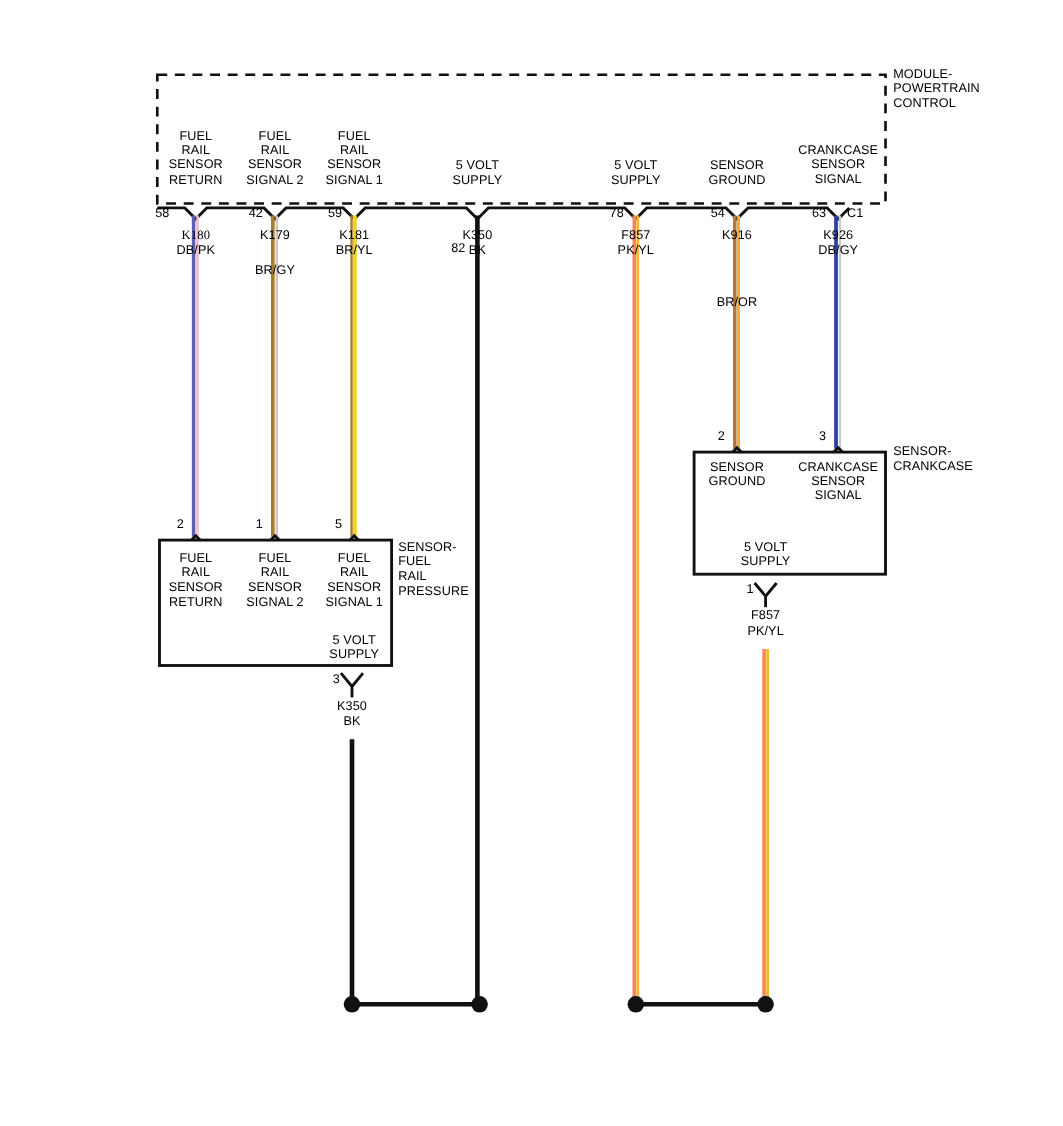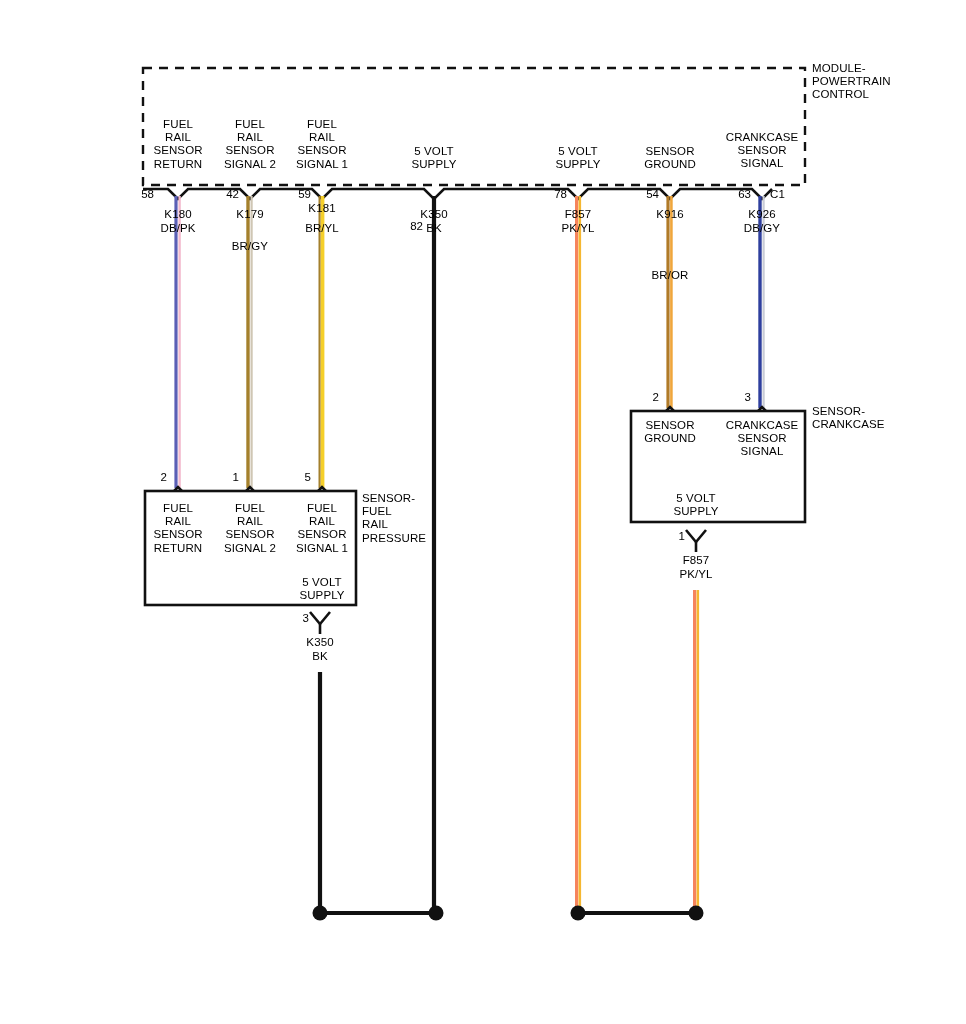--- a/index.html
+++ b/index.html
@@ -173,27 +173,27 @@
   <div class="pinnum" style="left:154px; top:188px;">58</div>
   <div class="pinnum" style="left:239px; top:188px;">42</div>
   <div class="pinnum" style="left:311px; top:188px;">59</div>
   <div class="pinnum" style="left:423px; top:188px;margin-top:32px;">82</div>
   <div class="pinnum" style="left:567px; top:188px;">78</div>
   <div class="pinnum" style="left:659px; top:188px;">54</div>
   <div class="pinnum" style="left:751px; top:188px;">63</div>
 
   <div class="lbl left" style="left:770px; top:188px;">C1</div>
 
-  <div class="lbl ctr" style="left:178px; top:208px;">K180</div>
+  <div class="lbl ctr" style="left:178px; top:208px;font-family:Liberation Serif, serif;">K180</div>
   <div class="lbl ctr" style="left:178px; top:222px;">DB/PK</div>
 
   <div class="lbl ctr" style="left:250px; top:208px;">K179</div>
   <div class="lbl ctr" style="left:250px; top:222px;margin-top:18px;">BR/GY</div>
 
-  <div class="lbl ctr" style="left:322px; top:202px;">K181</div>
+  <div class="lbl ctr" style="left:322px; top:208px;">K181</div>
   <div class="lbl ctr" style="left:322px; top:222px;">BR/YL</div>
 
   <div class="lbl ctr" style="left:434px; top:208px;">K350</div>
   <div class="lbl ctr" style="left:434px; top:222px;">BK</div>
 
   <div class="lbl ctr" style="left:578px; top:208px;">F857</div>
   <div class="lbl ctr" style="left:578px; top:222px;">PK/YL</div>
 
   <div class="lbl ctr" style="left:670px; top:208px;">K916</div>
   <div class="lbl ctr" style="left:670px; top:222px;margin-top:47px;">BR/OR</div>

